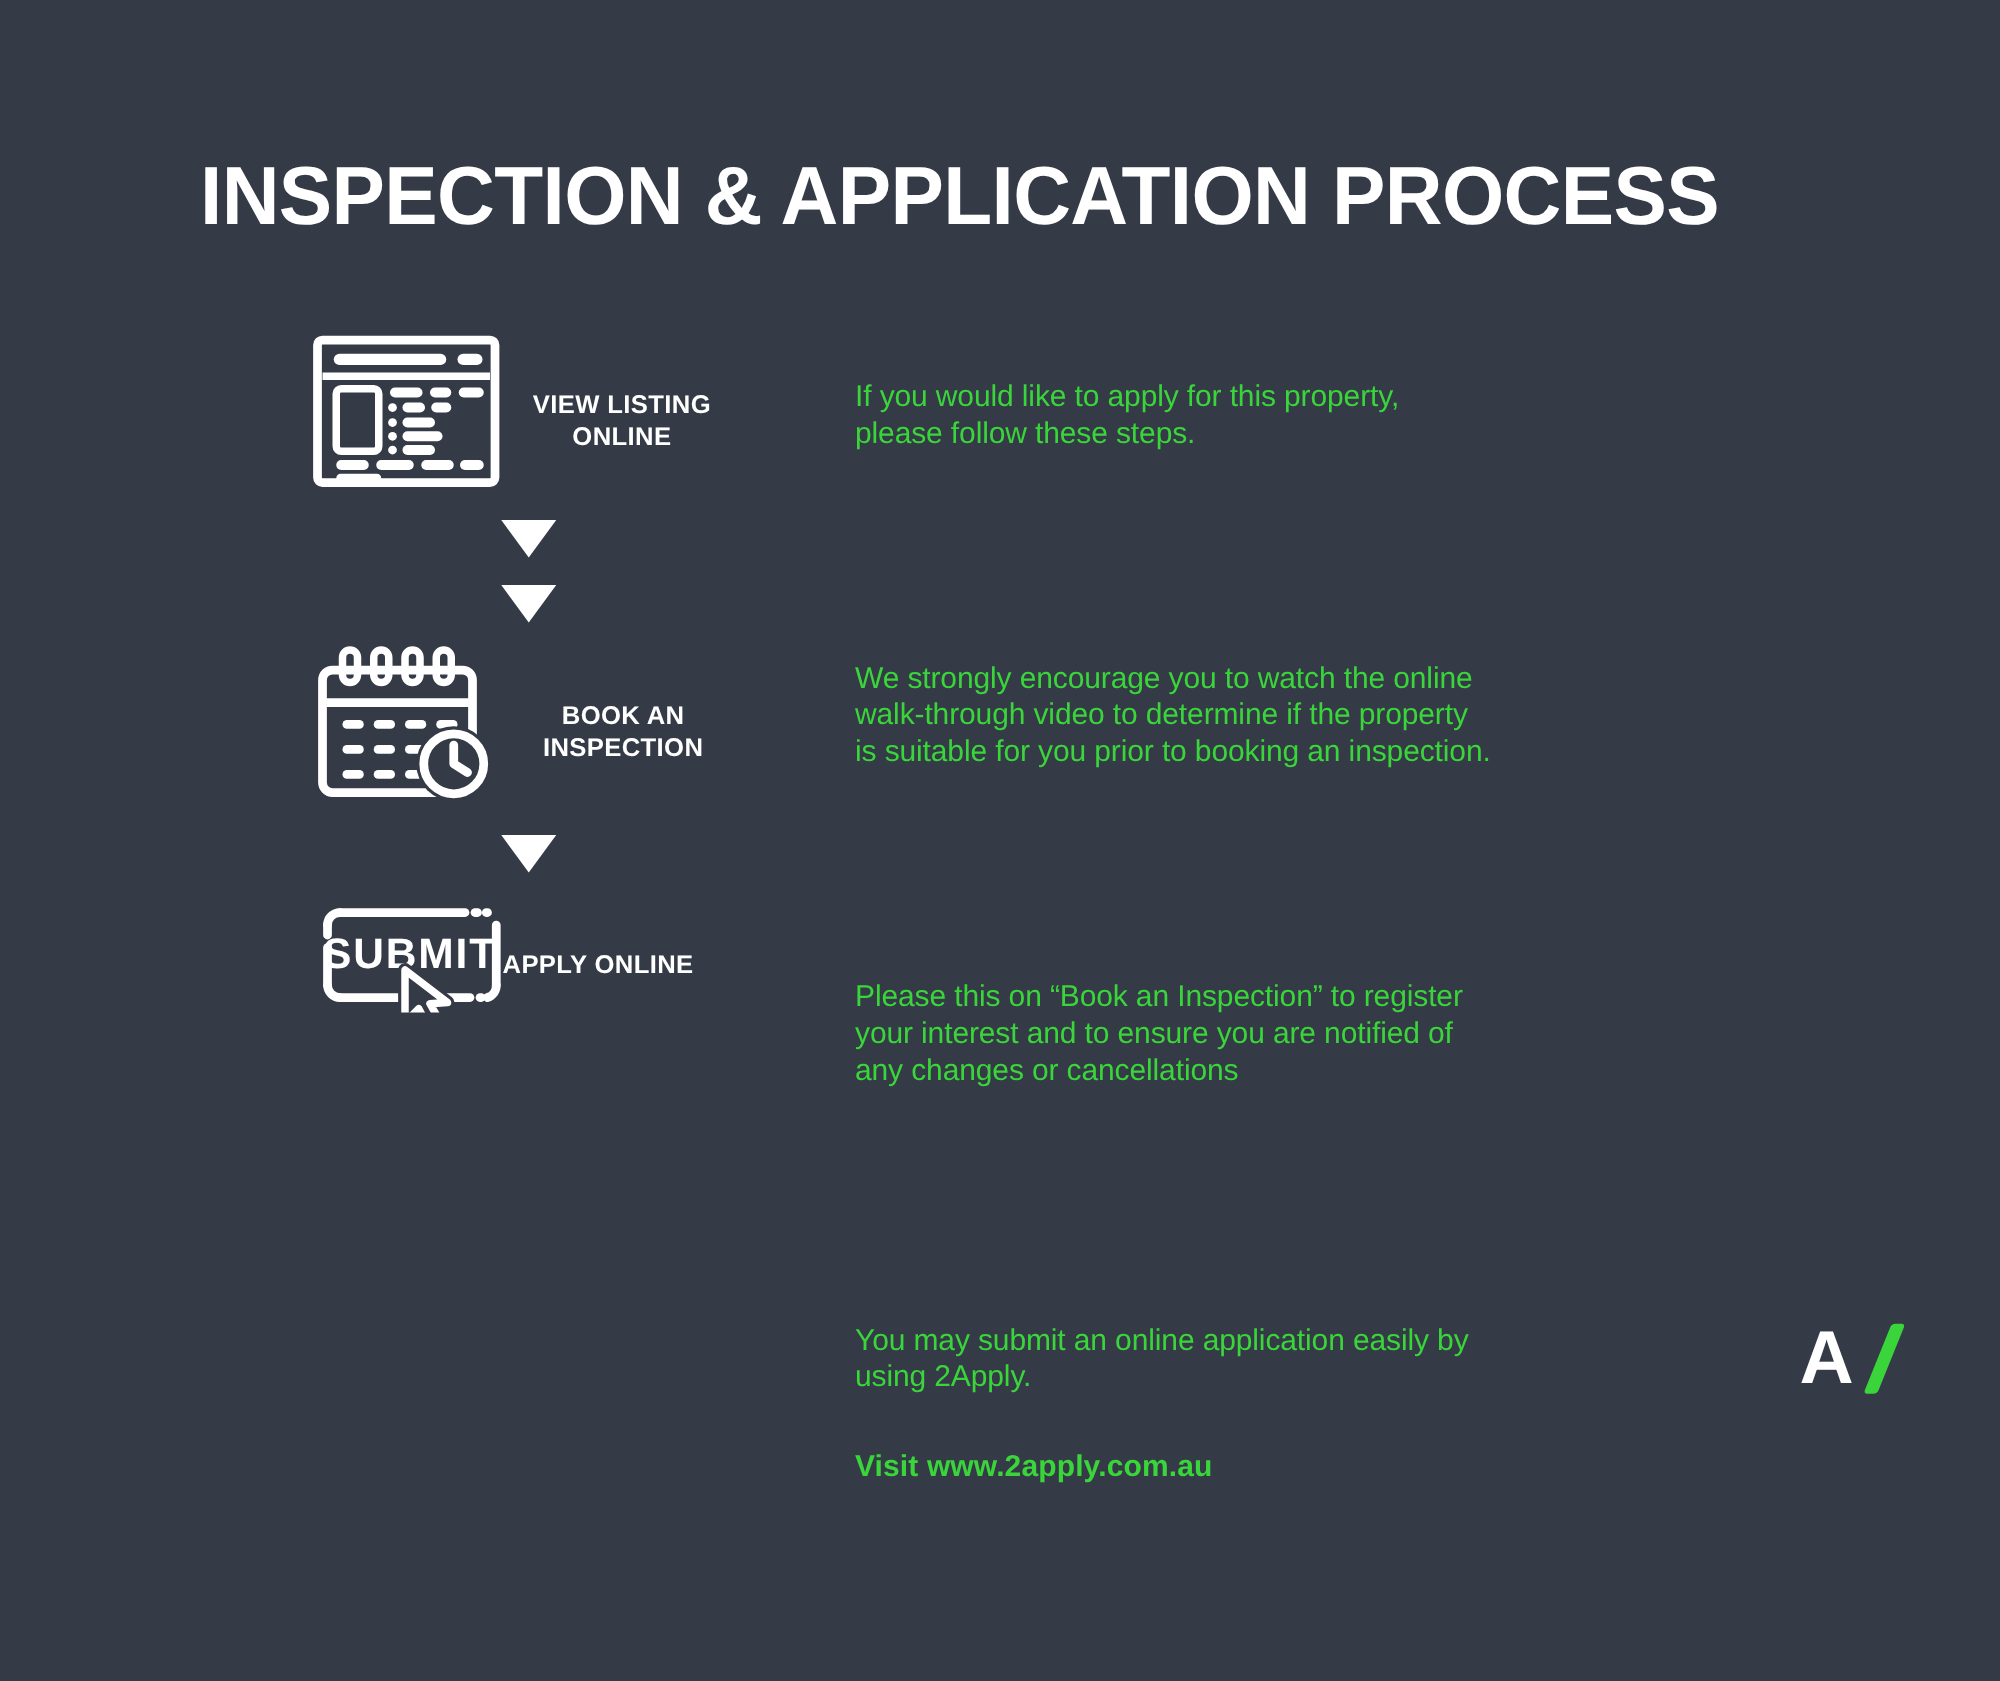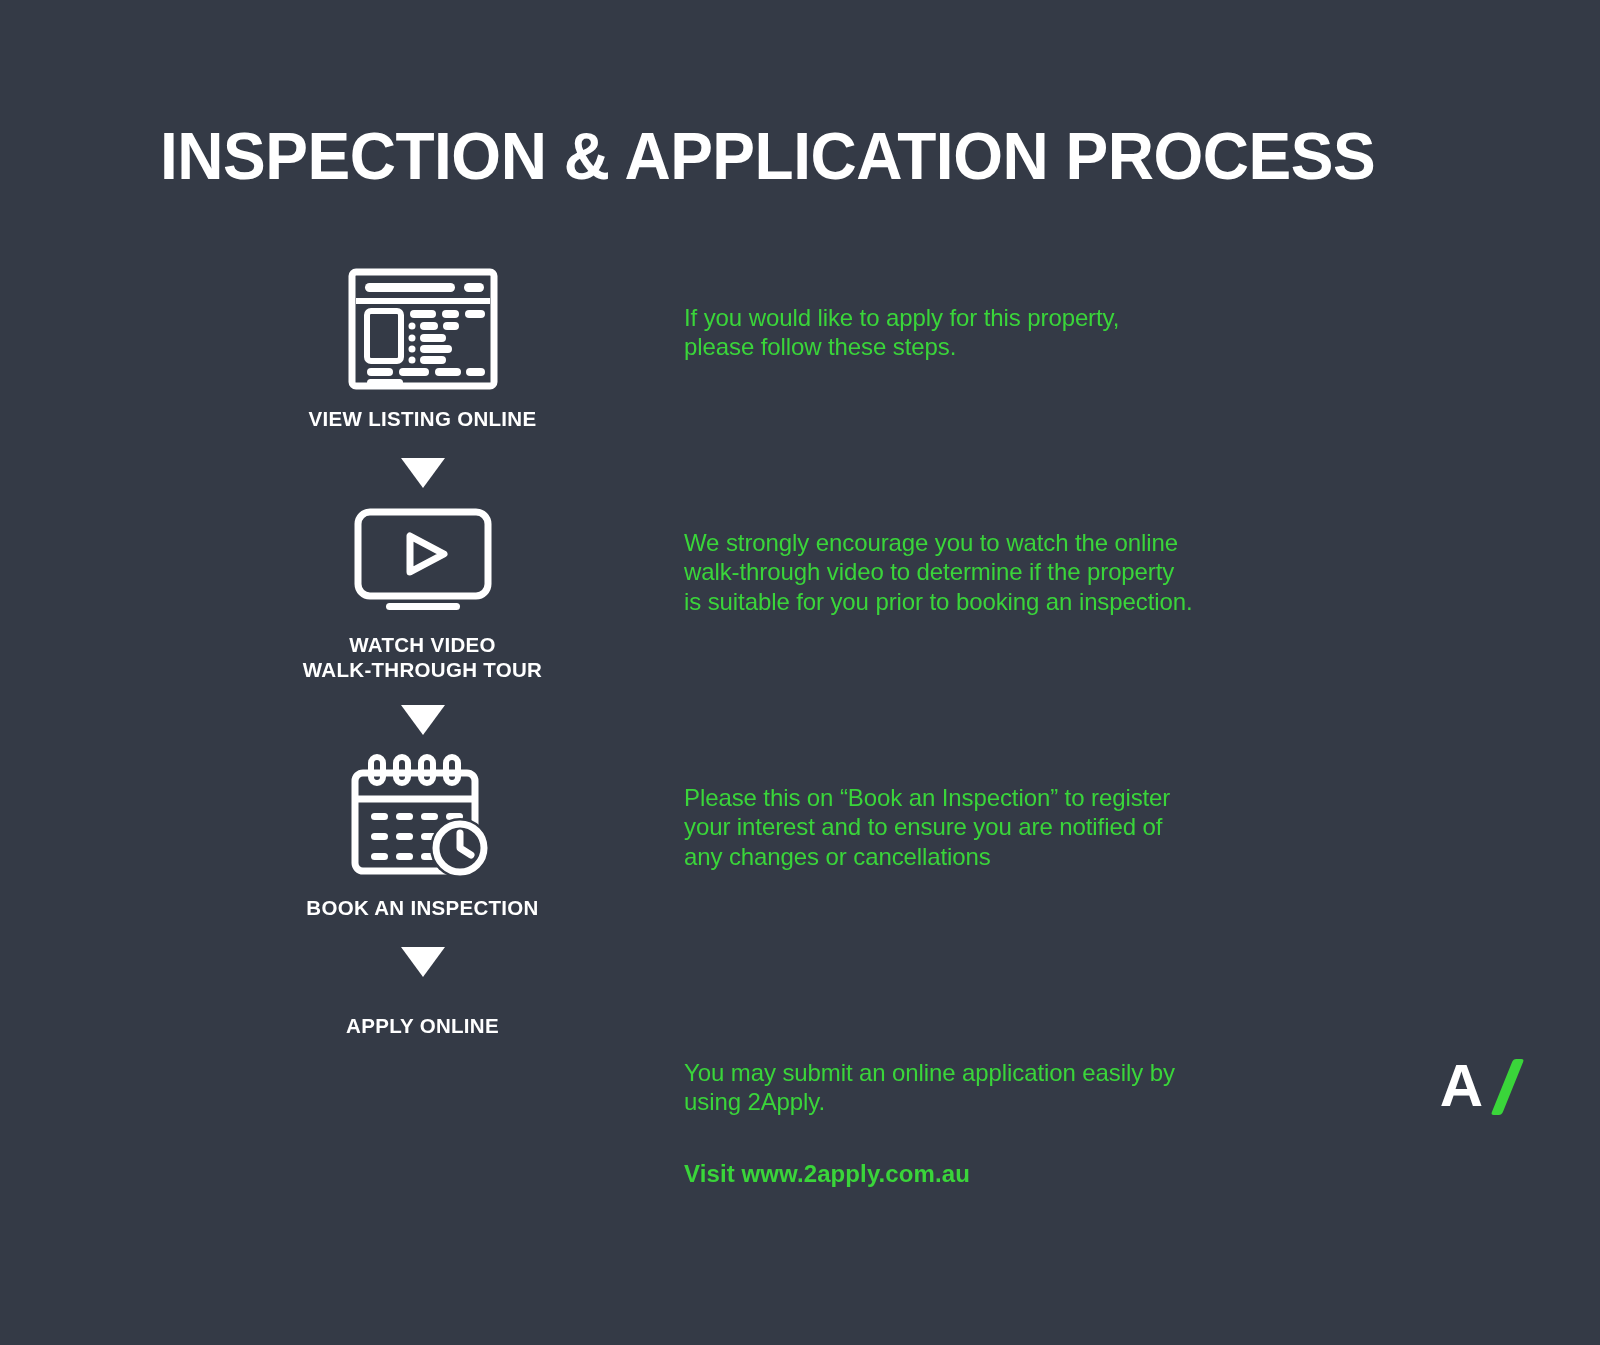--- a/index.html
+++ b/index.html
@@ -40,21 +40,21 @@
   
   .steps {
     position: absolute;
     left: 250px;
     top: 268px;
     width: 345px;
   }
 
   .step {
     display: flex;
-    flex-direction: column;
+    flex-direction: row;
     align-items: center;
   }
 
   .icon-wrap {
     display: flex;
     align-items: center;
     justify-content: center;
   }
 
   .step-label {
@@ -193,34 +193,20 @@
           <rect x="87" y="100" width="26" height="8" rx="4" fill="#ffffff"></rect>
           <rect x="118" y="100" width="19" height="8" rx="4" fill="#ffffff"></rect>
           <rect x="19" y="111" width="36" height="7" rx="3.5" fill="#ffffff"></rect>
         </svg>
       </div>
       <div class="step-label">VIEW LISTING ONLINE</div>
     </div>
 
     <div class="arrow a1"></div>
 
-    <div class="step s2">
-      <div class="icon-wrap">
-        <svg width="150" height="110" viewBox="0 0 150 110" fill="none" aria-hidden="true">
-
-          <rect x="10" y="6" width="130" height="84" rx="12" stroke="#ffffff" stroke-width="7"></rect>
-
-          <path d="M62 30 L62 66 L96 48 Z" stroke="#ffffff" stroke-width="7" stroke-linejoin="round" stroke-linecap="round"></path>
-
-          <rect x="38" y="97" width="74" height="7" rx="3.5" fill="#ffffff"></rect>
-        </svg>
-      </div>
-      <div class="step-label">WATCH VIDEO
-WALK-THROUGH TOUR</div>
-    </div>
 
     <div class="arrow a2"></div>
 
     <div class="step s3">
       <div class="icon-wrap">
         <svg width="152" height="128" viewBox="0 0 152 128" fill="none" aria-hidden="true">
 
           <rect x="8" y="22" width="120" height="98" rx="8" stroke="#ffffff" stroke-width="7"></rect>
 
           <line x1="11" y1="48" x2="125" y2="48" stroke="#ffffff" stroke-width="7"></line>
@@ -248,20 +234,48 @@
           <circle cx="113" cy="97" r="24" stroke="#ffffff" stroke-width="7"></circle>
           <path d="M113 82 L113 97 L124 104" stroke="#ffffff" stroke-width="7" stroke-linecap="round" stroke-linejoin="round"></path>
         </svg>
       </div>
       <div class="step-label">BOOK AN INSPECTION</div>
     </div>
 
     <div class="arrow a3"></div>
 
     <div class="step s4">
+      <div class="icon-wrap">
+        <svg width="152" height="92" viewBox="0 0 152 92" fill="none" aria-hidden="true">
+
+          <path d="M22 12 H122" stroke="#ffffff" stroke-width="7" stroke-linecap="round"></path>
+          <path d="M130 12 H132" stroke="#ffffff" stroke-width="7" stroke-linecap="round"></path>
+          <path d="M139 12 H140" stroke="#ffffff" stroke-width="7" stroke-linecap="round"></path>
+
+          <path d="M22 12 A10 10 0 0 0 12 22" stroke="#ffffff" stroke-width="7" stroke-linecap="round"></path>
+
+          <path d="M12 22 V30" stroke="#ffffff" stroke-width="7" stroke-linecap="round"></path>
+          <path d="M12 40 V70" stroke="#ffffff" stroke-width="7" stroke-linecap="round"></path>
+
+          <path d="M12 70 A10 10 0 0 0 22 80" stroke="#ffffff" stroke-width="7" stroke-linecap="round"></path>
+
+          <path d="M22 80 H74" stroke="#ffffff" stroke-width="7" stroke-linecap="round"></path>
+          <path d="M104 80 H126" stroke="#ffffff" stroke-width="7" stroke-linecap="round"></path>
+          <path d="M134 80 H135" stroke="#ffffff" stroke-width="7" stroke-linecap="round"></path>
+
+          <path d="M147 22 V70" stroke="#ffffff" stroke-width="7" stroke-linecap="round"></path>
+
+          <path d="M147 70 A10 10 0 0 1 140 80" stroke="#ffffff" stroke-width="7" stroke-linecap="round"></path>
+
+          <text x="78" y="56" text-anchor="middle" fill="#ffffff" font-family="Liberation Sans, sans-serif" font-size="34" font-weight="700" letter-spacing="1.5">SUBMIT</text>
+
+          <path d="M74 58 L74 100 L85 89 L93 104 L102 99 L94 85 L108 84 Z" fill="#343a46" stroke="#343a46" stroke-width="11" stroke-linejoin="round"></path>
+          <path d="M74 58 L74 100 L85 89 L93 104 L102 99 L94 85 L108 84 Z" fill="#343a46" stroke="#ffffff" stroke-width="6" stroke-linejoin="round"></path>
+        </svg>
+      </div>
       <div class="step-label">APPLY ONLINE</div>
     </div>
 
   </div>
 
   <div class="copy">
     <div class="para p1">If you would like to apply for this property,
 please follow these steps.</div>
     <div class="para p2">We strongly encourage you to watch the online
 walk-through video to determine if the property

